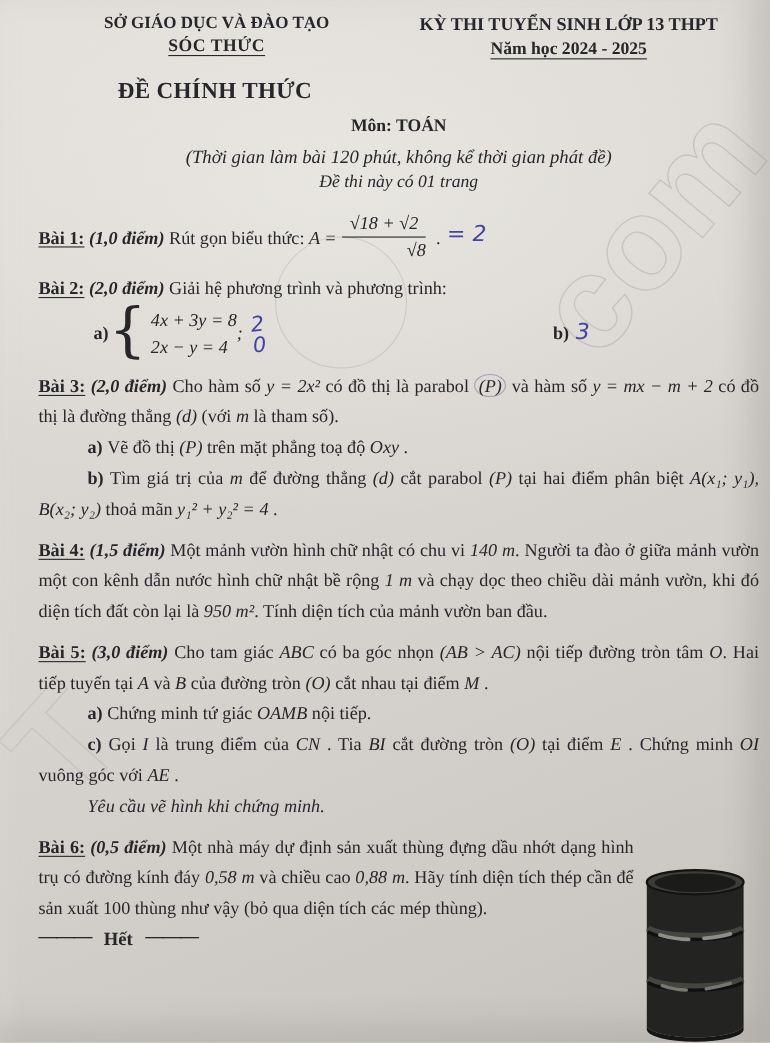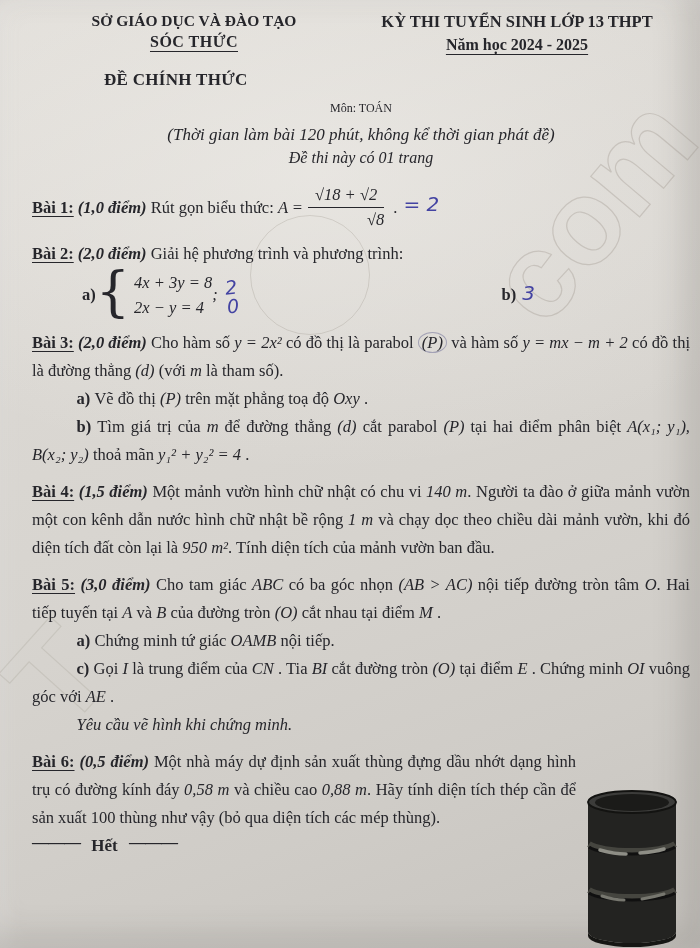--- a/index.html
+++ b/index.html
@@ -6,40 +6,40 @@
   .page{
     position:relative; width:700px; height:948px; overflow:hidden;
     background:
       radial-gradient(ellipse 900px 500px at 45% 18%, rgba(242,240,236,.55), rgba(0,0,0,0) 60%),
       linear-gradient(158deg, #e2dfda 0%, #dbd8d3 28%, #d7d4cf 52%, #cfccc7 78%, #c6c3be 100%);
     font-family:"Liberation Serif", serif;
     color:#26262b;
   }
   .page::after{content:""; position:absolute; inset:0; pointer-events:none;
     box-shadow: inset -14px -10px 34px rgba(60,55,50,.18), inset 6px 2px 20px rgba(255,255,255,.25);}
-  .content{position:absolute; inset:0; padding:12px 10px 0 20px; z-index:2;margin-left:12px;}
+  .content{position:absolute; inset:0; padding:12px 10px 0 35px; z-index:2;}
 
   
   .wm{position:absolute; z-index:1; font-family:"Liberation Sans",sans-serif; font-weight:bold;
       color:transparent; -webkit-text-stroke:1.2px rgba(152,144,134,.33); pointer-events:none; user-select:none;}
   .wm1{font-size:120px; left:468px; top:140px; transform:rotate(-50deg);}
   .wm2{font-size:130px; left:18px;  top:600px; transform:rotate(-48deg); -webkit-text-stroke-color:rgba(152,144,134,.22);}
   .wmc{position:absolute; z-index:1; width:118px; height:118px; border-radius:50%;
        border:1.5px solid rgba(152,144,134,.28); left:250px; top:215px; pointer-events:none;}
 
   
   .hdr{display:flex; justify-content:space-between; align-items:flex-start;}
   .hdr-left{width:272px; margin-left:26px; text-align:center; font-weight:bold;}
   .hdr-left .l1{font-size:15.5px;}
   .hdr-left .l2{font-size:16px; margin-top:3px; text-decoration:underline; text-underline-offset:4px; letter-spacing:.5px;}
   .hdr-right{width:334px; margin-right:6px; text-align:center; font-weight:bold;}
   .hdr-right .l1{font-size:16.5px;}
   .hdr-right .l2{font-size:16px; margin-top:4px; text-decoration:underline; text-underline-offset:4px;}
-  .official{margin:16px 0 0 72px; font-weight:bold; font-size:17px; width:fit-content; letter-spacing:.3px;}
-  .subject{text-align:center; margin-top:11px; font-weight:normal; font-size:12px;}
+  .official{margin:16px 0 0 72px; font-weight:bold; font-size:21px; width:fit-content; letter-spacing:.3px;}
+  .subject{text-align:center; margin-top:11px; font-weight:bold; font-size:16px;}
   .timenote{text-align:center; font-style:italic; margin-top:9px; font-size:17px;}
   .pagenote{text-align:center; font-style:italic; margin-top:4px; font-size:16px;}
 
   
   #problems{margin-top:21px; font-size:16.5px;}
   .prob{margin-top:9px;}
   .pline{line-height:28px; text-align:justify; text-justify:inter-word;}
   .pline.sub{text-indent:2.7em;}
   .pline.tall{line-height:30px; margin-top:2px;}
   .pline.wrapb{margin-right:114px;}

